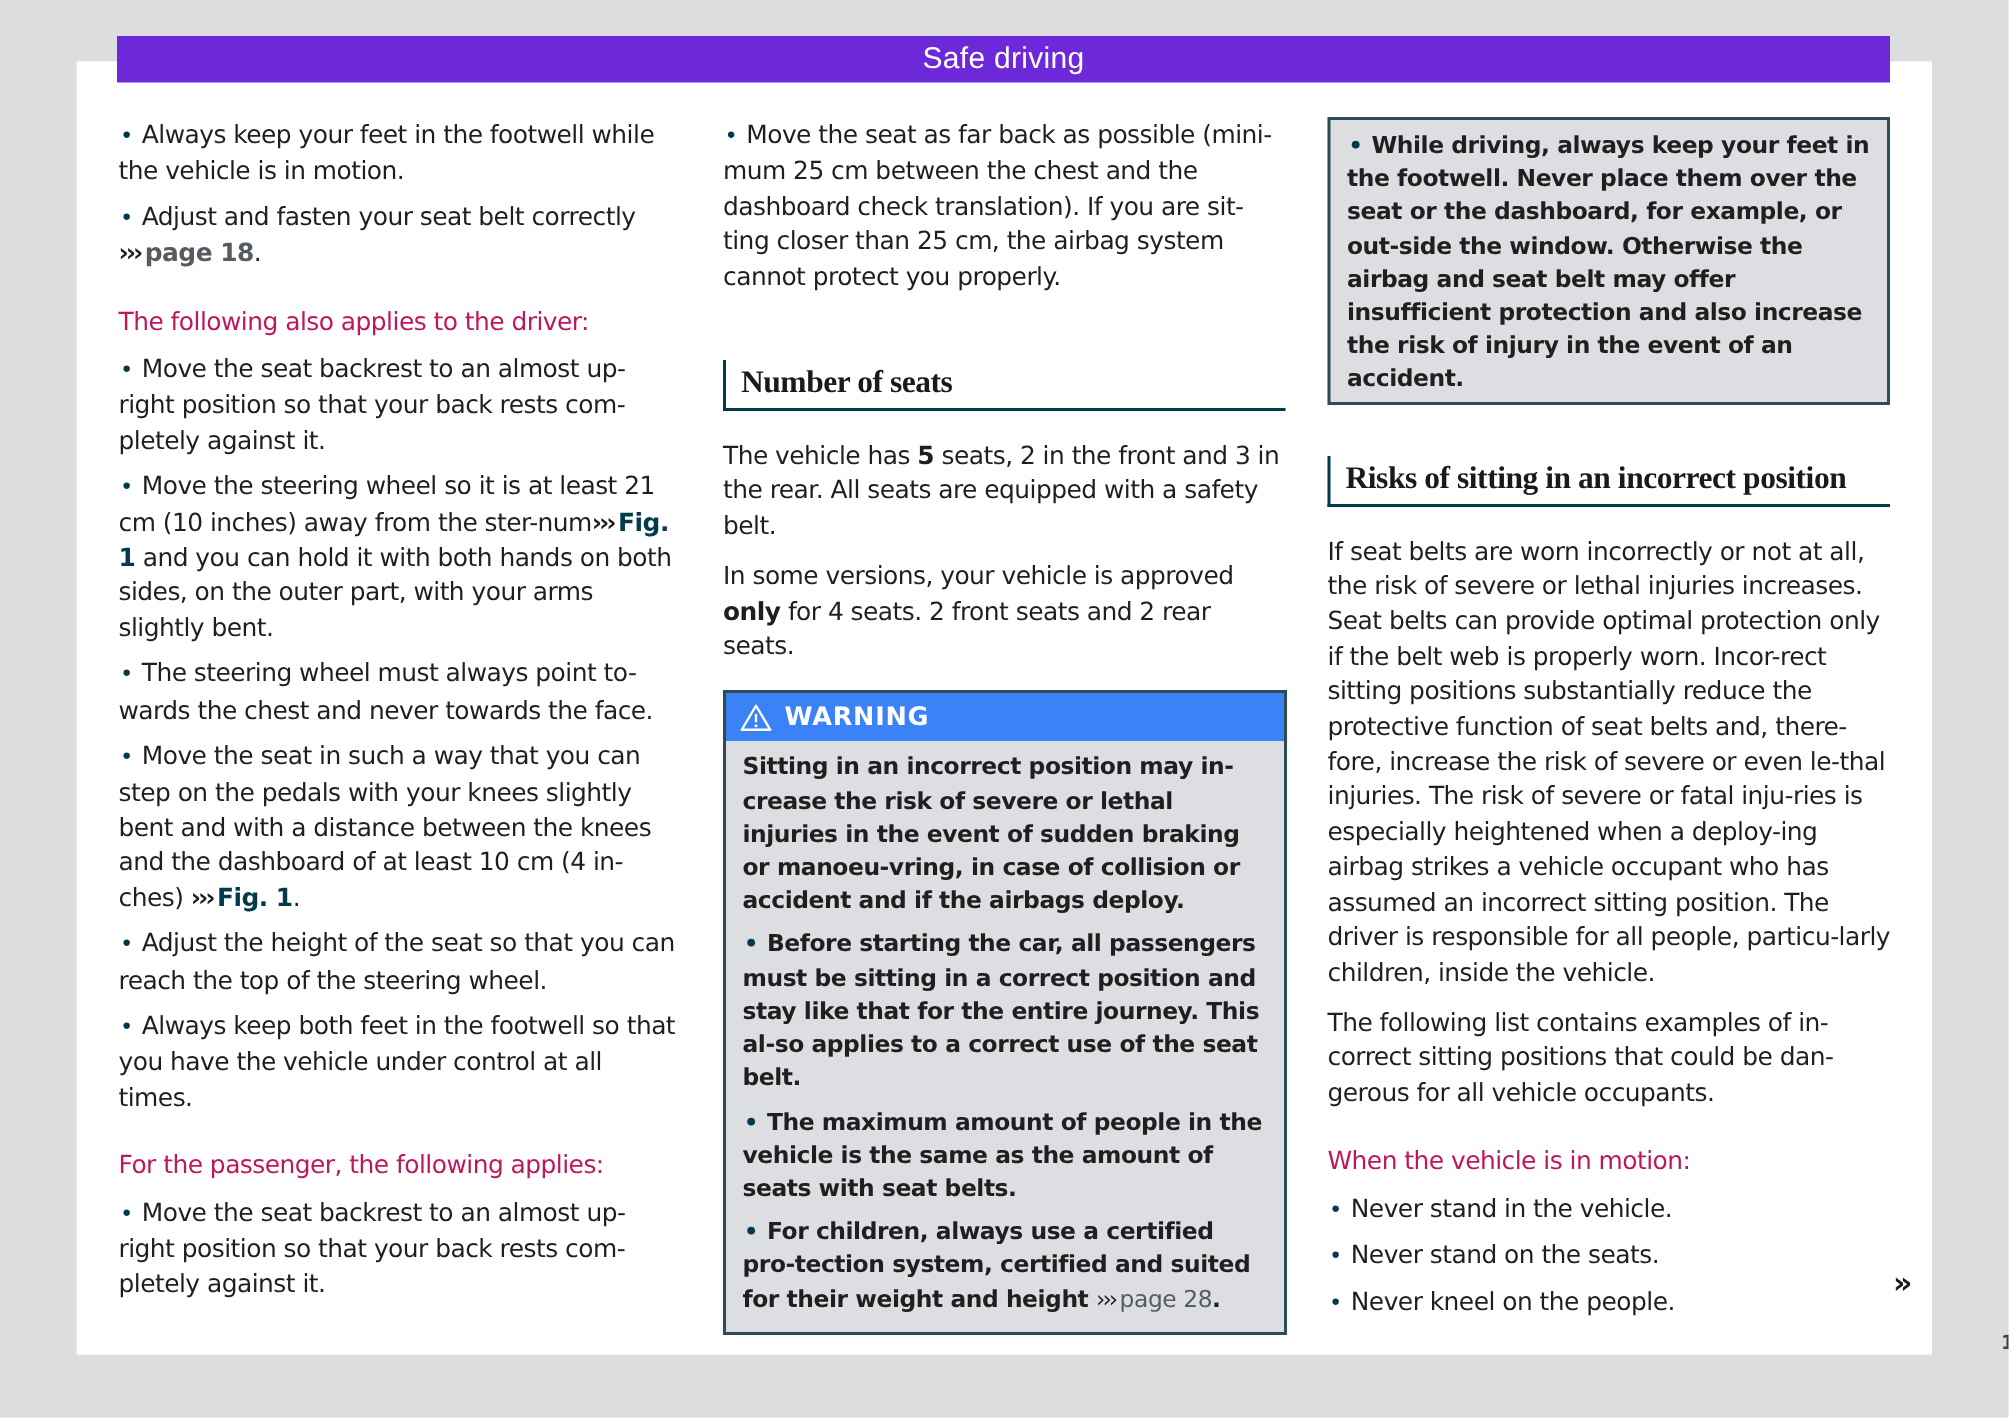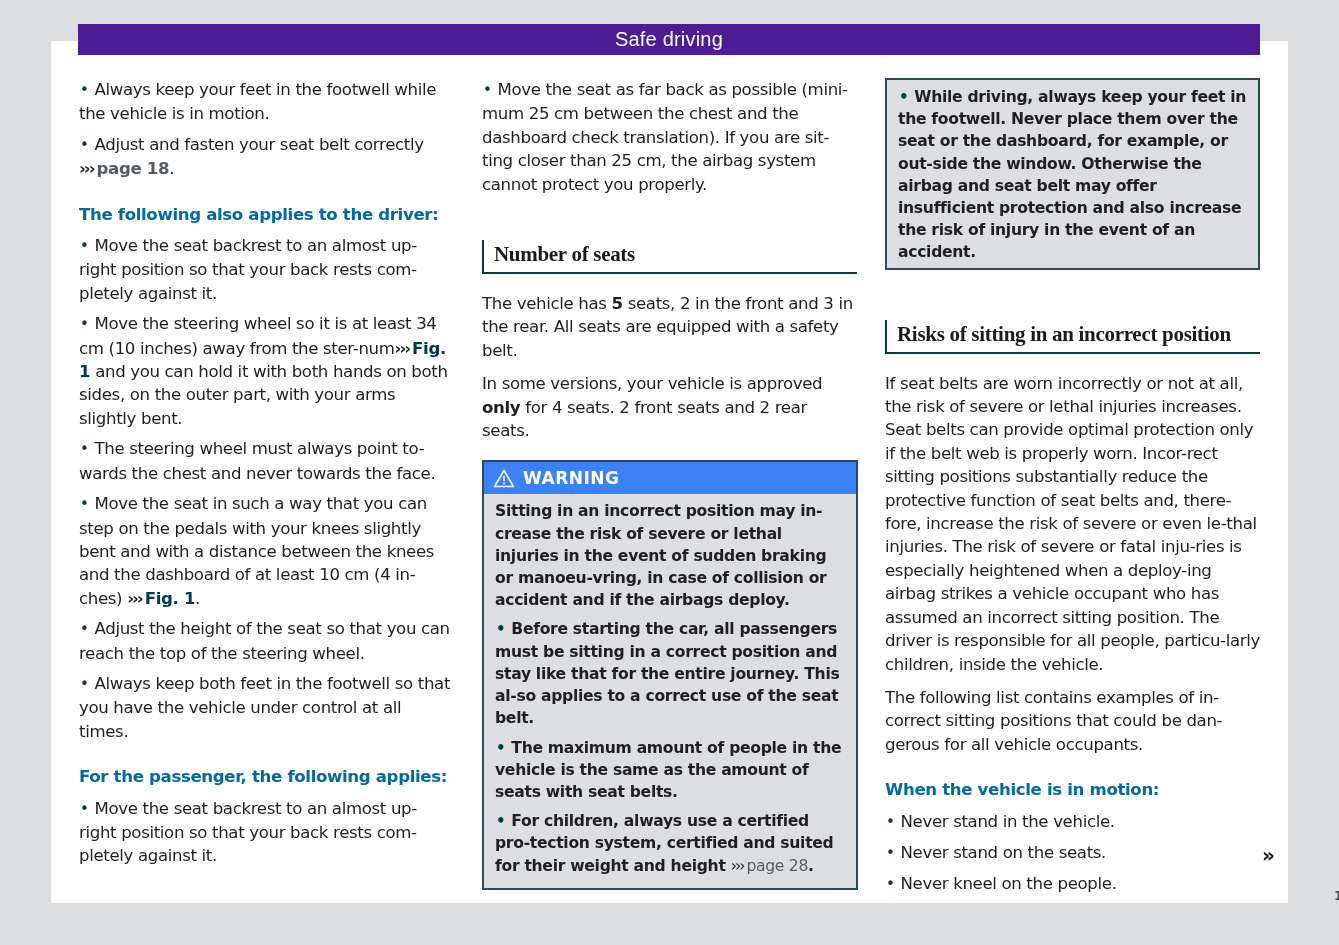--- a/index.html
+++ b/index.html
@@ -13,21 +13,21 @@
     .page {
       position: absolute;
       left: 51px; top: 41px;
       width: 1237px; height: 862px;
       background: #ffffff;
     }
     .header-bar {
       position: absolute;
       left: 78px; top: 24px;
       width: 1182px; height: 31px;
-      background: #4c1d95;
+      background: #6d28d9;
       color: #ffffff;
       font-family: "Liberation Sans", sans-serif;
       font-size: 20px;
       text-align: center;
       line-height: 31px;
       letter-spacing: 0.2px;
     }
     .col {
       position: absolute;
       top: 78px;
@@ -40,22 +40,22 @@
     .col3 { left: 885px; width: 376px; }
     p { margin-bottom: 7px; }
     .bullet::before {
       content: "\2022";
       color: #023c4c;
       font-size: 15px;
       margin-right: 6px;
       margin-left: 1px;
     }
     .subhead {
-      font-weight: bold;
-      color: #0369a1;
+      font-weight: normal;
+      color: #be185d;
       margin-top: 18px;
       margin-bottom: 8px;
     }
     .ref { color: #555b60; font-weight: bold; }
     .ref .arrow { color: #1f1f1f; font-weight: bold; letter-spacing: -2px; margin-right: 3px; }
     .fig { color: #023c4c; font-weight: bold; }
     .sec-title {
       border-left: 2px solid #023c4c;
       border-bottom: 2px solid #023c4c;
       padding: 0 0 4px 10px;
@@ -111,21 +111,21 @@
 <div class="header-bar">
   <span>Safe driving</span>
 </div>
 
 <div class="col col1">
   <p class="bullet">Always keep your feet in the footwell while the vehicle is in motion.</p>
   <p class="bullet"><span>Adjust and fasten your seat belt correctly</span><br><span class="ref"><span class="arrow">›››</span><span>page 18</span></span>.</p>
 
   <p class="subhead" style="margin-top:22px;">The following also applies to the driver:</p>
   <p class="bullet">Move the seat backrest to an almost up-right position so that your back rests com-pletely against it.</p>
-  <p class="bullet"><span>Move the steering wheel so it is at least 34 cm (10 inches) away from the ster-num</span><span class="ref"><span class="arrow">›››</span><span class="fig">Fig. 1</span></span> <span>and you can hold it with both hands on both sides, on the outer part, with your arms slightly bent.</span></p>
+  <p class="bullet"><span>Move the steering wheel so it is at least 21 cm (10 inches) away from the ster-num</span><span class="ref"><span class="arrow">›››</span><span class="fig">Fig. 1</span></span> <span>and you can hold it with both hands on both sides, on the outer part, with your arms slightly bent.</span></p>
   <p class="bullet">The steering wheel must always point to-wards the chest and never towards the face.</p>
   <p class="bullet"><span>Move the seat in such a way that you can step on the pedals with your knees slightly bent and with a distance between the knees and the dashboard of at least 10 cm (4 in-ches)</span> <span class="ref"><span class="arrow">›››</span><span class="fig">Fig. 1</span></span>.</p>
   <p class="bullet">Adjust the height of the seat so that you can reach the top of the steering wheel.</p>
   <p class="bullet">Always keep both feet in the footwell so that you have the vehicle under control at all times.</p>
 
   <p class="subhead" style="margin-top:22px;">For the passenger, the following applies:</p>
   <p class="bullet">Move the seat backrest to an almost up-right position so that your back rests com-pletely against it.</p>
 </div>
 
 <div class="col col2">
@@ -156,21 +156,21 @@
   </div>
 </div>
 
 <div class="col col3">
   <div class="warn-box" style="width:375px;">
     <div class="warn-body" style="padding-top:6px; padding-bottom:2px;border-radius:16px;">
       <p class="bullet" style="margin-bottom:2px;">While driving, always keep your feet in the footwell. Never place them over the seat or the dashboard, for example, or out-side the window. Otherwise the airbag and seat belt may offer insufficient protection and also increase the risk of injury in the event of an accident.</p>
     </div>
   </div>
 
-  <div class="sec-title" style="margin-top:50px; margin-bottom:18px; width:375px;">
+  <div class="sec-title" style="margin-top:34px; margin-bottom:18px; width:375px;">
     <span>Risks of sitting in an incorrect position</span>
   </div>
 
   <p>If seat belts are worn incorrectly or not at all, the risk of severe or lethal injuries increases. Seat belts can provide optimal protection only if the belt web is properly worn. Incor-rect sitting positions substantially reduce the protective function of seat belts and, there-fore, increase the risk of severe or even le-thal injuries. The risk of severe or fatal inju-ries is especially heightened when a deploy-ing airbag strikes a vehicle occupant who has assumed an incorrect sitting position. The driver is responsible for all people, particu-larly children, inside the vehicle.</p>
   <p style="margin-top:10px;">The following list contains examples of in-correct sitting positions that could be dan-gerous for all vehicle occupants.</p>
 
   <p class="subhead" style="margin-top:22px;">When the vehicle is in motion:</p>
   <p class="bullet">Never stand in the vehicle.</p>
   <p class="bullet">Never stand on the seats.</p>
   <p class="bullet">Never kneel on the people.</p>

